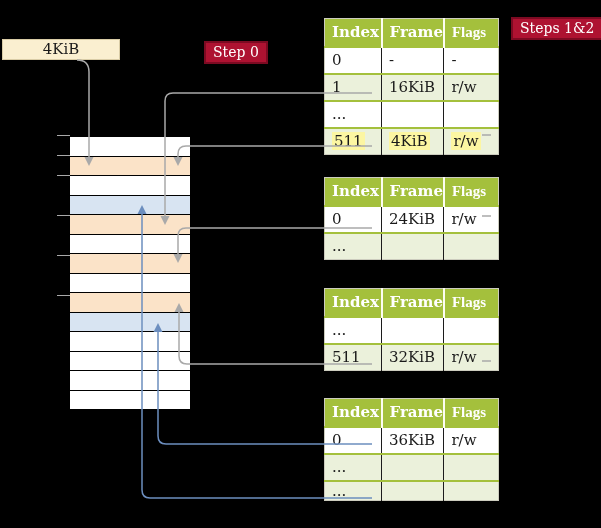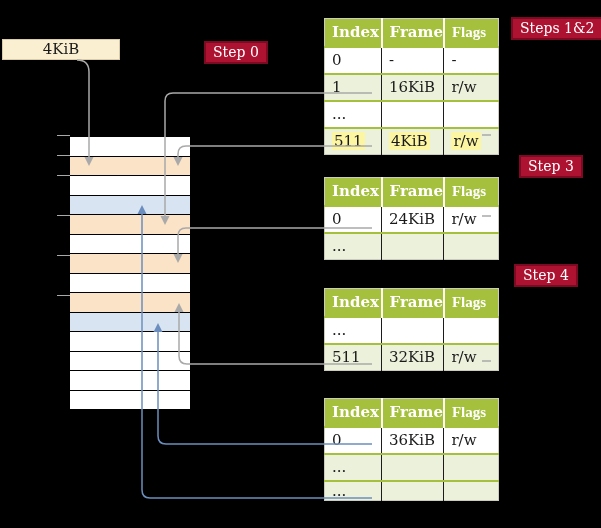--- a/index.html
+++ b/index.html
@@ -51,22 +51,20 @@
 </style>
 </head>
 <body>
 
 <div class="page">
 
   <div id="box4kib">4KiB</div>
 
   <div class="badge" id="badge-step0">Step 0</div>
   <div class="badge" id="badge-steps12">Steps 1&amp;2</div>
-  <div class="badge" id="badge-step3">Step 3</div>
-  <div class="badge" id="badge-step4">Step 4</div>
 
   <div id="stack">
       <div class="mem-row white"></div>
       <div class="mem-row peach"></div>
       <div class="mem-row white"></div>
       <div class="mem-row blue"></div>
       <div class="mem-row peach"></div>
       <div class="mem-row white"></div>
       <div class="mem-row peach"></div>
       <div class="mem-row white"></div>

